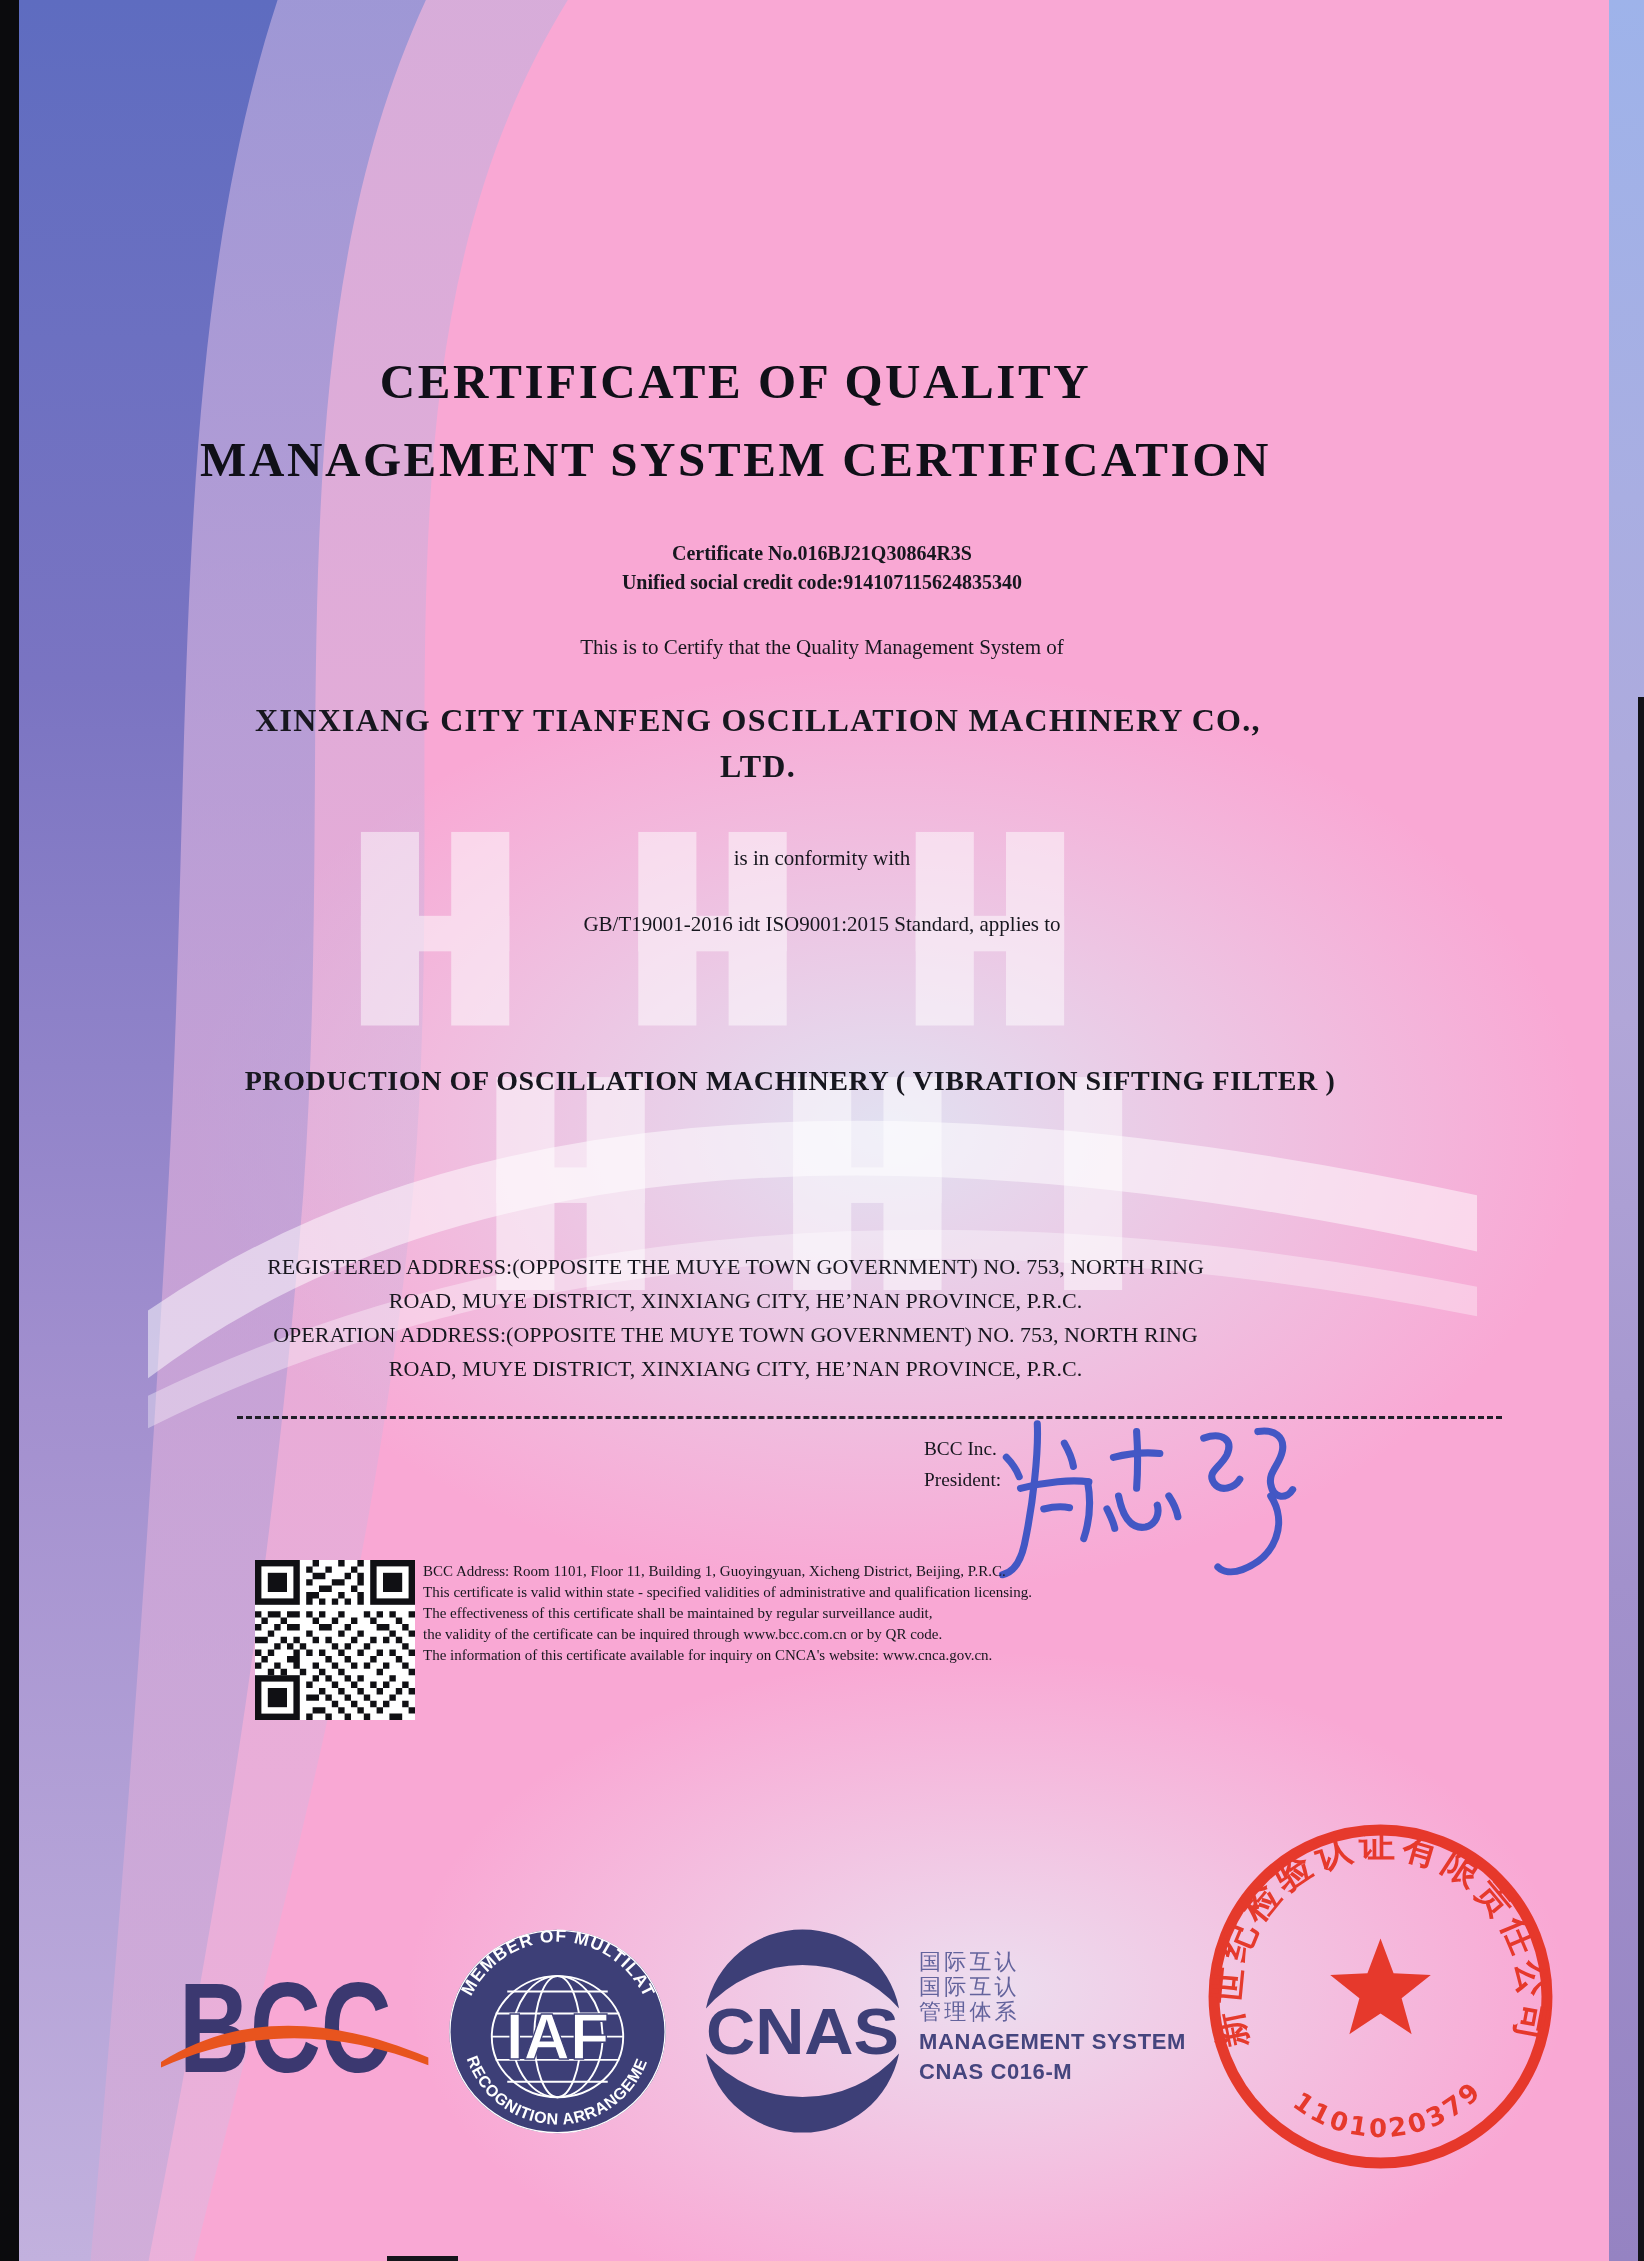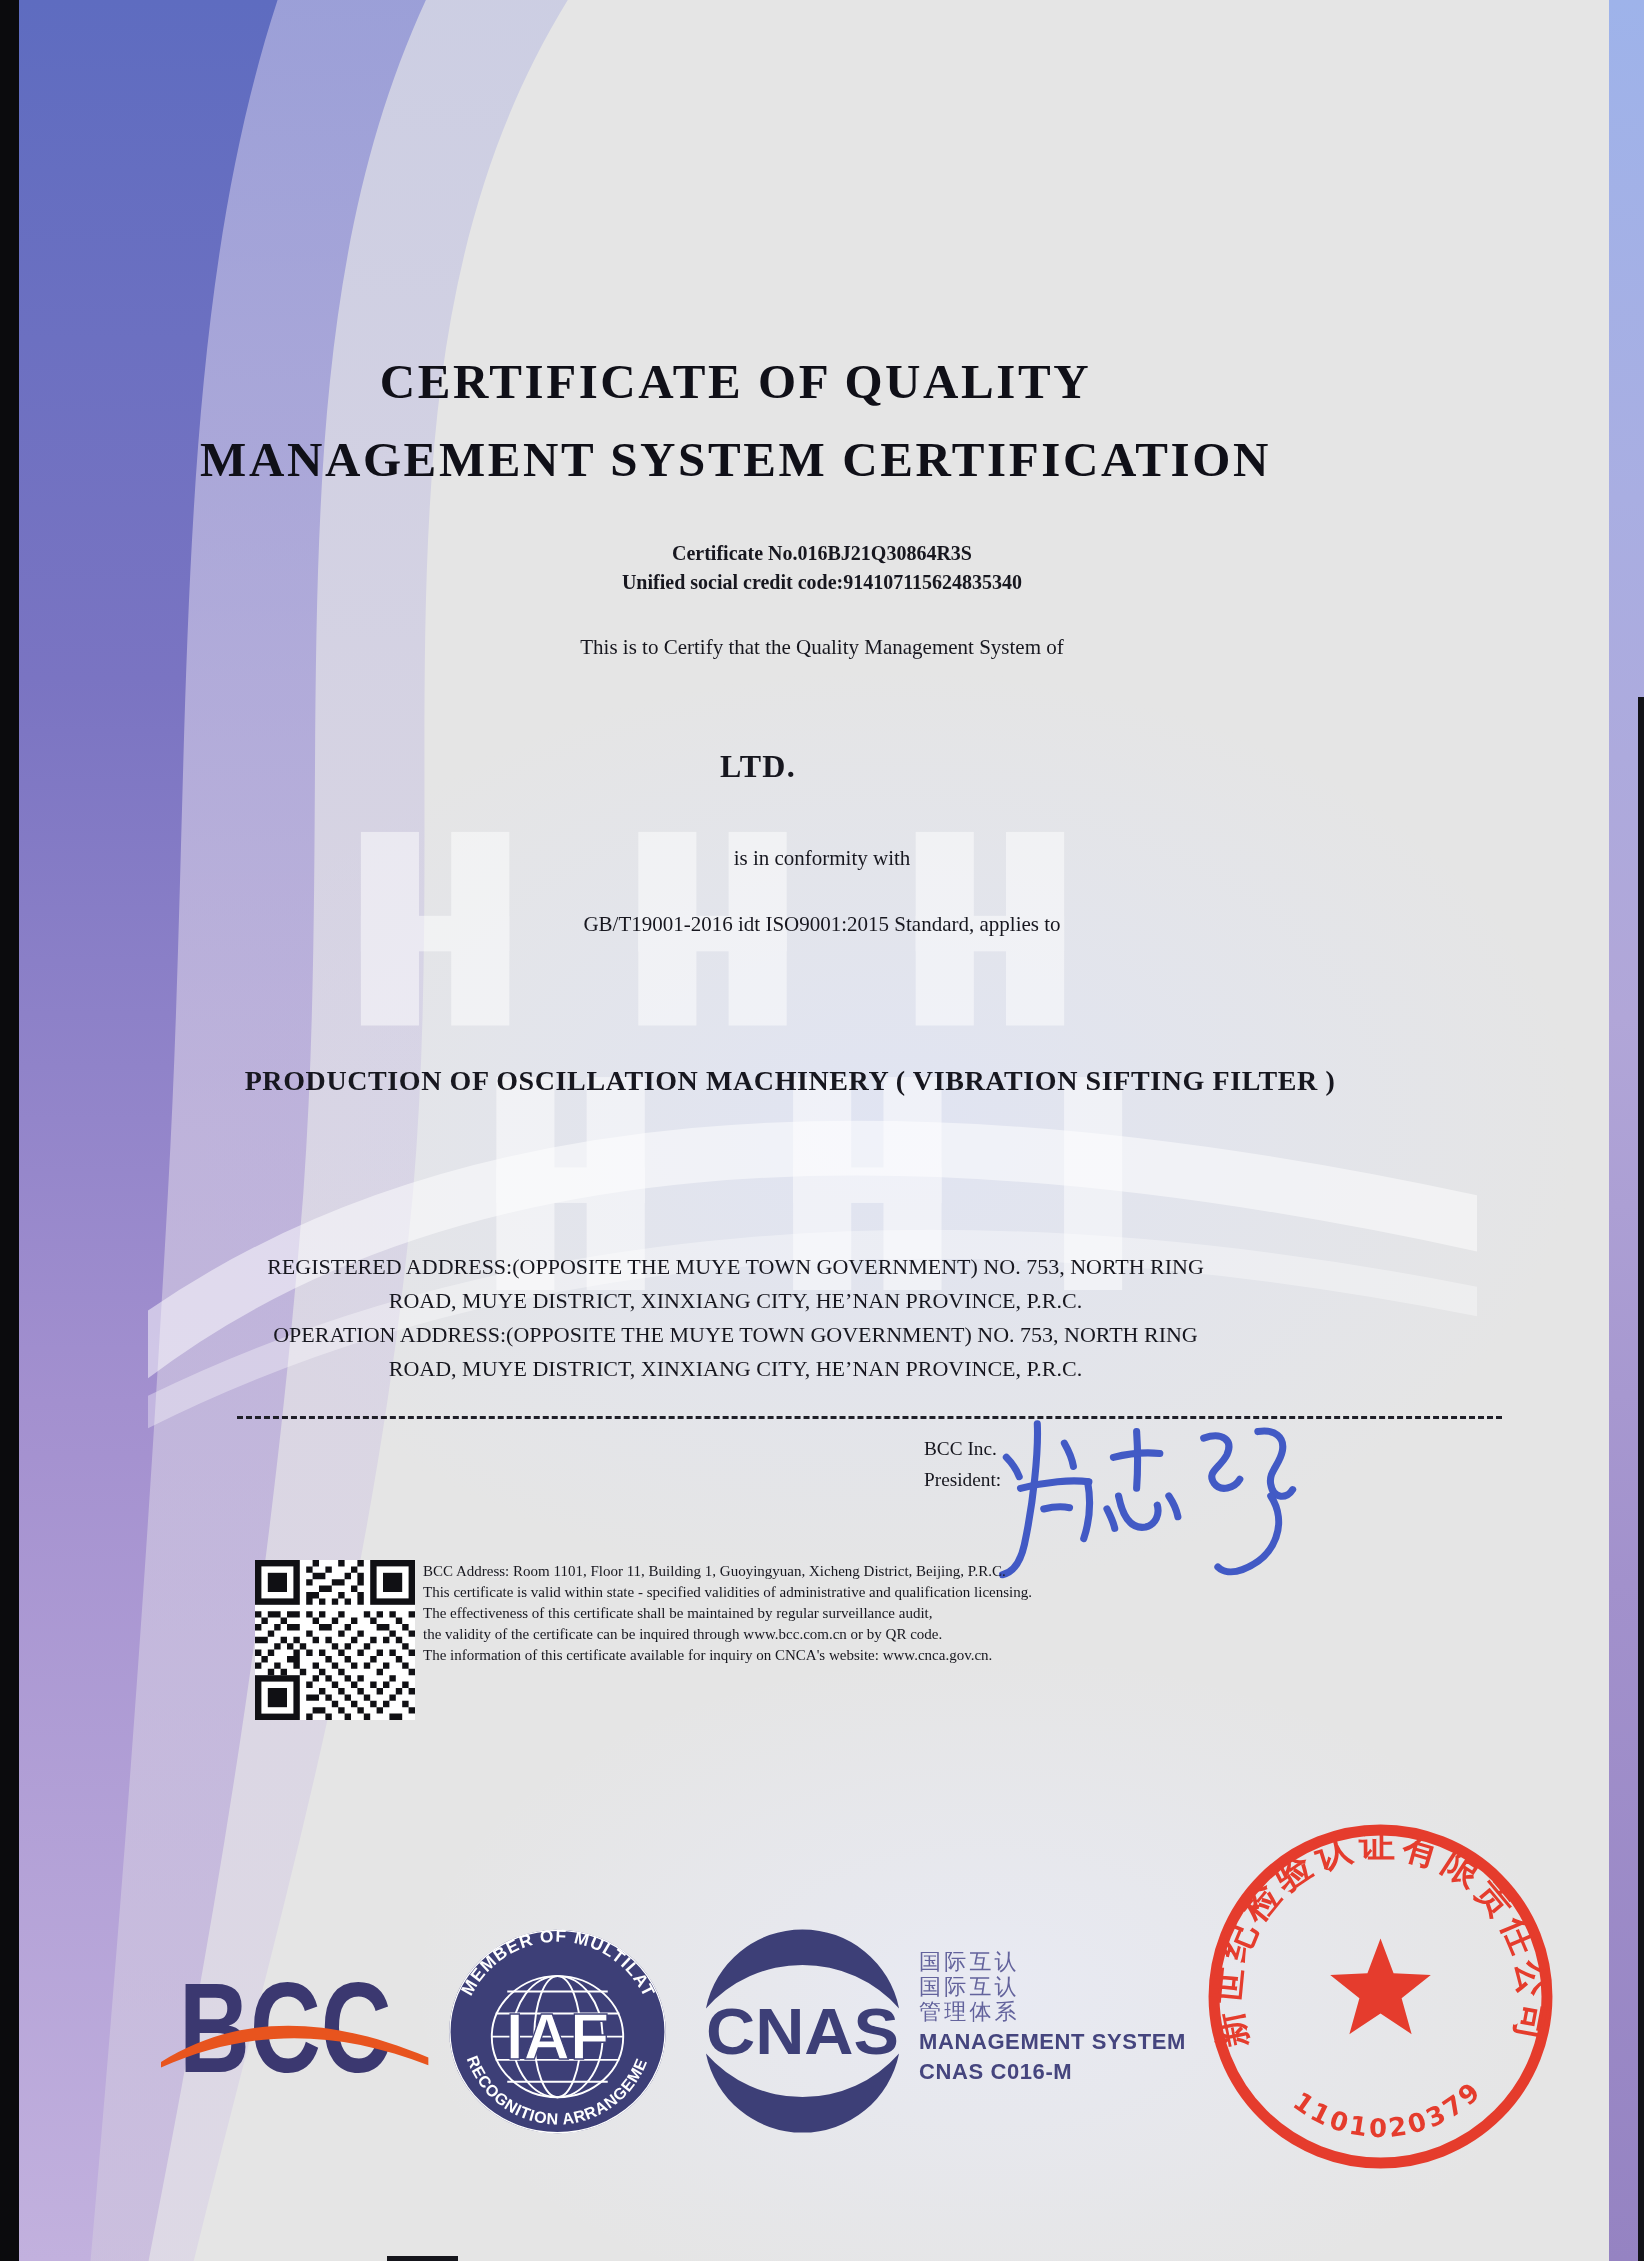--- a/index.html
+++ b/index.html
@@ -1,17 +1,17 @@
 <!DOCTYPE html>
 <html style="font-size:10.3px"><head>
 <meta charset="utf-8">
 <style>
   html,body{margin:0;padding:0;background:#777;}
   #page{position:relative;width:1645px;height:2261px;margin:0 auto;overflow:hidden;
-        background:#e5e5e5;font-family:"Liberation Serif","DejaVu Serif",serif;color:#17171f;}
+        background:#f9a8d4;font-family:"Liberation Serif","DejaVu Serif",serif;color:#17171f;}
   .abs{position:absolute;}
   .ctr{text-align:center;}
   
   #tint{left:0;top:0;width:100%;height:100%;
         background:
           radial-gradient(ellipse 967px 645px at 54% 50%, rgba(224,228,243,.95) 0%, rgba(224,228,243,0) 72%),
           radial-gradient(ellipse 774px 451px at 60% 88%, rgba(233,235,246,.8) 0%, rgba(233,235,246,0) 75%);}
   
   .title{left:39px;width:1393px;font-size:49px;font-weight:700;letter-spacing:2.6px;color:#101018;}
   .small-bold{left:145px;width:1354px;font-size:20px;font-weight:700;}
@@ -89,20 +89,21 @@
   </svg>
 
   <div class="abs title ctr" style="top:353px;">CERTIFICATE OF QUALITY</div>
   <div class="abs title ctr" style="top:431px;">MANAGEMENT SYSTEM CERTIFICATION</div>
 
   <div class="abs small-bold ctr" style="top:542px;">Certificate No.016BJ21Q30864R3S</div>
   <div class="abs small-bold ctr" style="top:571px;">Unified social credit code:914107115624835340</div>
 
   <div class="abs body-line ctr" style="top:635px;">This is to Certify that the Quality Management System of</div>
 
+  <div class="abs company ctr" style="top:702px;">XINXIANG CITY TIANFENG OSCILLATION MACHINERY CO.,</div>
   <div class="abs company ctr" style="top:748px;">LTD.</div>
 
   <div class="abs body-line ctr" style="top:846px;">is in conformity with</div>
   <div class="abs body-line ctr" style="top:912px;">GB/T19001-2016 idt ISO9001:2015 Standard, applies to</div>
 
   <div class="abs scope ctr" style="top:1065px;">PRODUCTION OF OSCILLATION MACHINERY ( VIBRATION SIFTING FILTER )</div>
 
   <div class="abs addr ctr" style="top:1250px;">
     <div>REGISTERED ADDRESS:(OPPOSITE THE MUYE TOWN GOVERNMENT) NO. 753, NORTH RING</div>
     <div>ROAD, MUYE DISTRICT, XINXIANG CITY, HE’NAN PROVINCE, P.R.C.</div>

